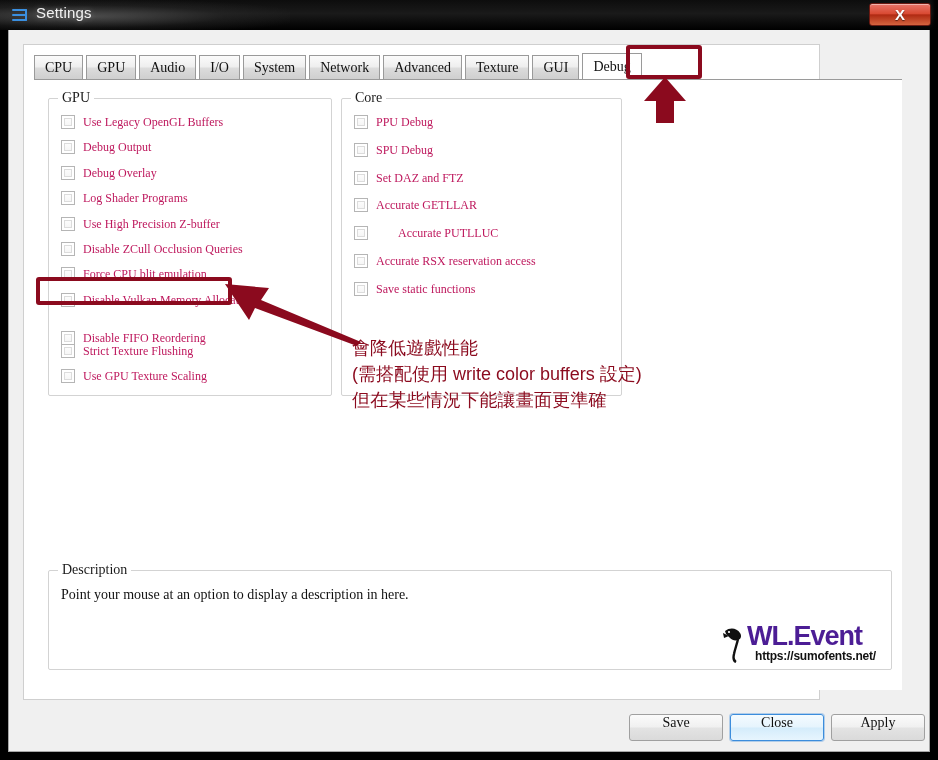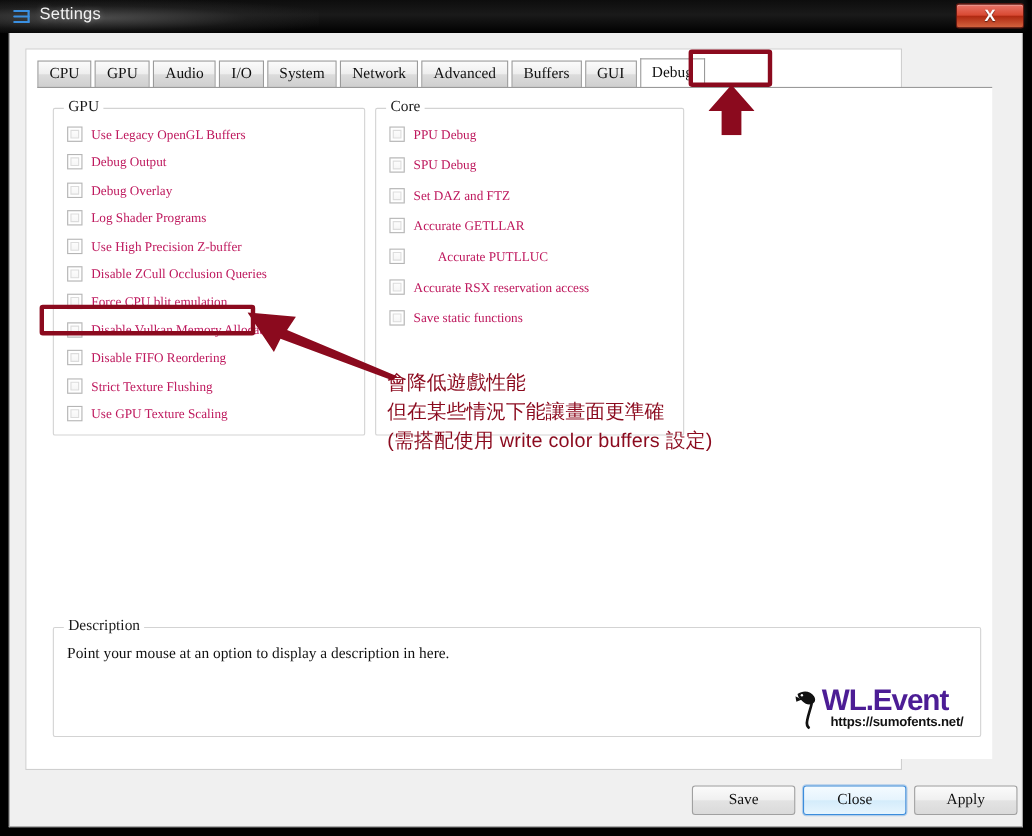--- a/index.html
+++ b/index.html
@@ -177,21 +177,21 @@
     letter-spacing: -0.2px;
   }
 
   
   .footer {
     position: absolute; left: 0; top: 676px; width: 922px; height: 46px;
   }
   .btn {
     position: absolute; top: 8px;
     width: 94px; height: 27px;
-    display: flex; align-items: center; justify-content: center;
+    display: flex; align-items: flex-start; justify-content: center;
     font-size: 14px; color: #101010;
     border: 1px solid #a0a0a0; border-radius: 3px;
     background: linear-gradient(180deg,#fbfbfb 0%, #f0f0f0 48%, #e3e3e3 52%, #dadada 100%);
     cursor: pointer;
   }
   .btn.focus {
     border: 1px solid #3c8ddc;
     background: linear-gradient(180deg,#f4fbff 0%, #e6f4fd 48%, #d4ecfb 52%, #e7f5fe 100%);
     box-shadow: 0 0 0 1px rgba(60,141,220,.35);
   }
@@ -275,21 +275,21 @@
           <div class="tab">
             <span>System</span>
           </div>
           <div class="tab">
             <span>Network</span>
           </div>
           <div class="tab">
             <span>Advanced</span>
           </div>
           <div class="tab">
-            <span>Buffers</span>
+            <span>Texture</span>
           </div>
           <div class="tab">
             <span>GUI</span>
           </div>
           <div class="tab active">
             <span>Debug</span>
           </div>
         </div>
       <div class="tabline"></div>
 
@@ -323,21 +323,21 @@
                 <span class="cb-label">Disable ZCull Occlusion Queries</span>
               </div>
               <div class="cb-row" style="top: 166.4px;">
                 <span class="cb-box"></span>
                 <span class="cb-label">Force CPU blit emulation</span>
               </div>
               <div class="cb-row" style="top: 191.8px;">
                 <span class="cb-box"></span>
                 <span class="cb-label">Disable Vulkan Memory Allocator</span>
               </div>
-              <div class="cb-row" style="top: 217px;">
+              <div class="cb-row" style="top: 230px;">
                 <span class="cb-box"></span>
                 <span class="cb-label">Disable FIFO Reordering</span>
               </div>
               <div class="cb-row" style="top: 242.6px;">
                 <span class="cb-box"></span>
                 <span class="cb-label">Strict Texture Flushing</span>
               </div>
               <div class="cb-row" style="top: 268px;">
                 <span class="cb-box"></span>
                 <span class="cb-label">Use GPU Texture Scaling</span>
@@ -417,20 +417,20 @@
   <svg class="anno" id="anno-arrow-up" viewBox="0 0 42 46">
     <path d="M21 0 L42 24 L30 24 L30 46 L12 46 L12 24 L0 24 Z" fill="#8B0A1E"></path>
   </svg>
 
   <svg class="anno" id="anno-arrow-diag" viewBox="0 0 136 68">
     <path d="M0 6 L44 10 L36 22 L136 64 L132 68 L30 30 L24 42 Z" fill="#8B0A1E"></path>
   </svg>
 
   <div class="anno anno-text">
     <div>會降低遊戲性能</div>
+    <div>(需搭配使用 write color buffers 設定)</div>
     <div>但在某些情況下能讓畫面更準確</div>
-    <div>(需搭配使用 write color buffers 設定)</div>
   </div>
 
   <div class="edge-shadow-l"></div>
   <div class="edge-shadow-r"></div>
   <div class="edge-shadow-b"></div>
 </div>
 
 </body></html>

